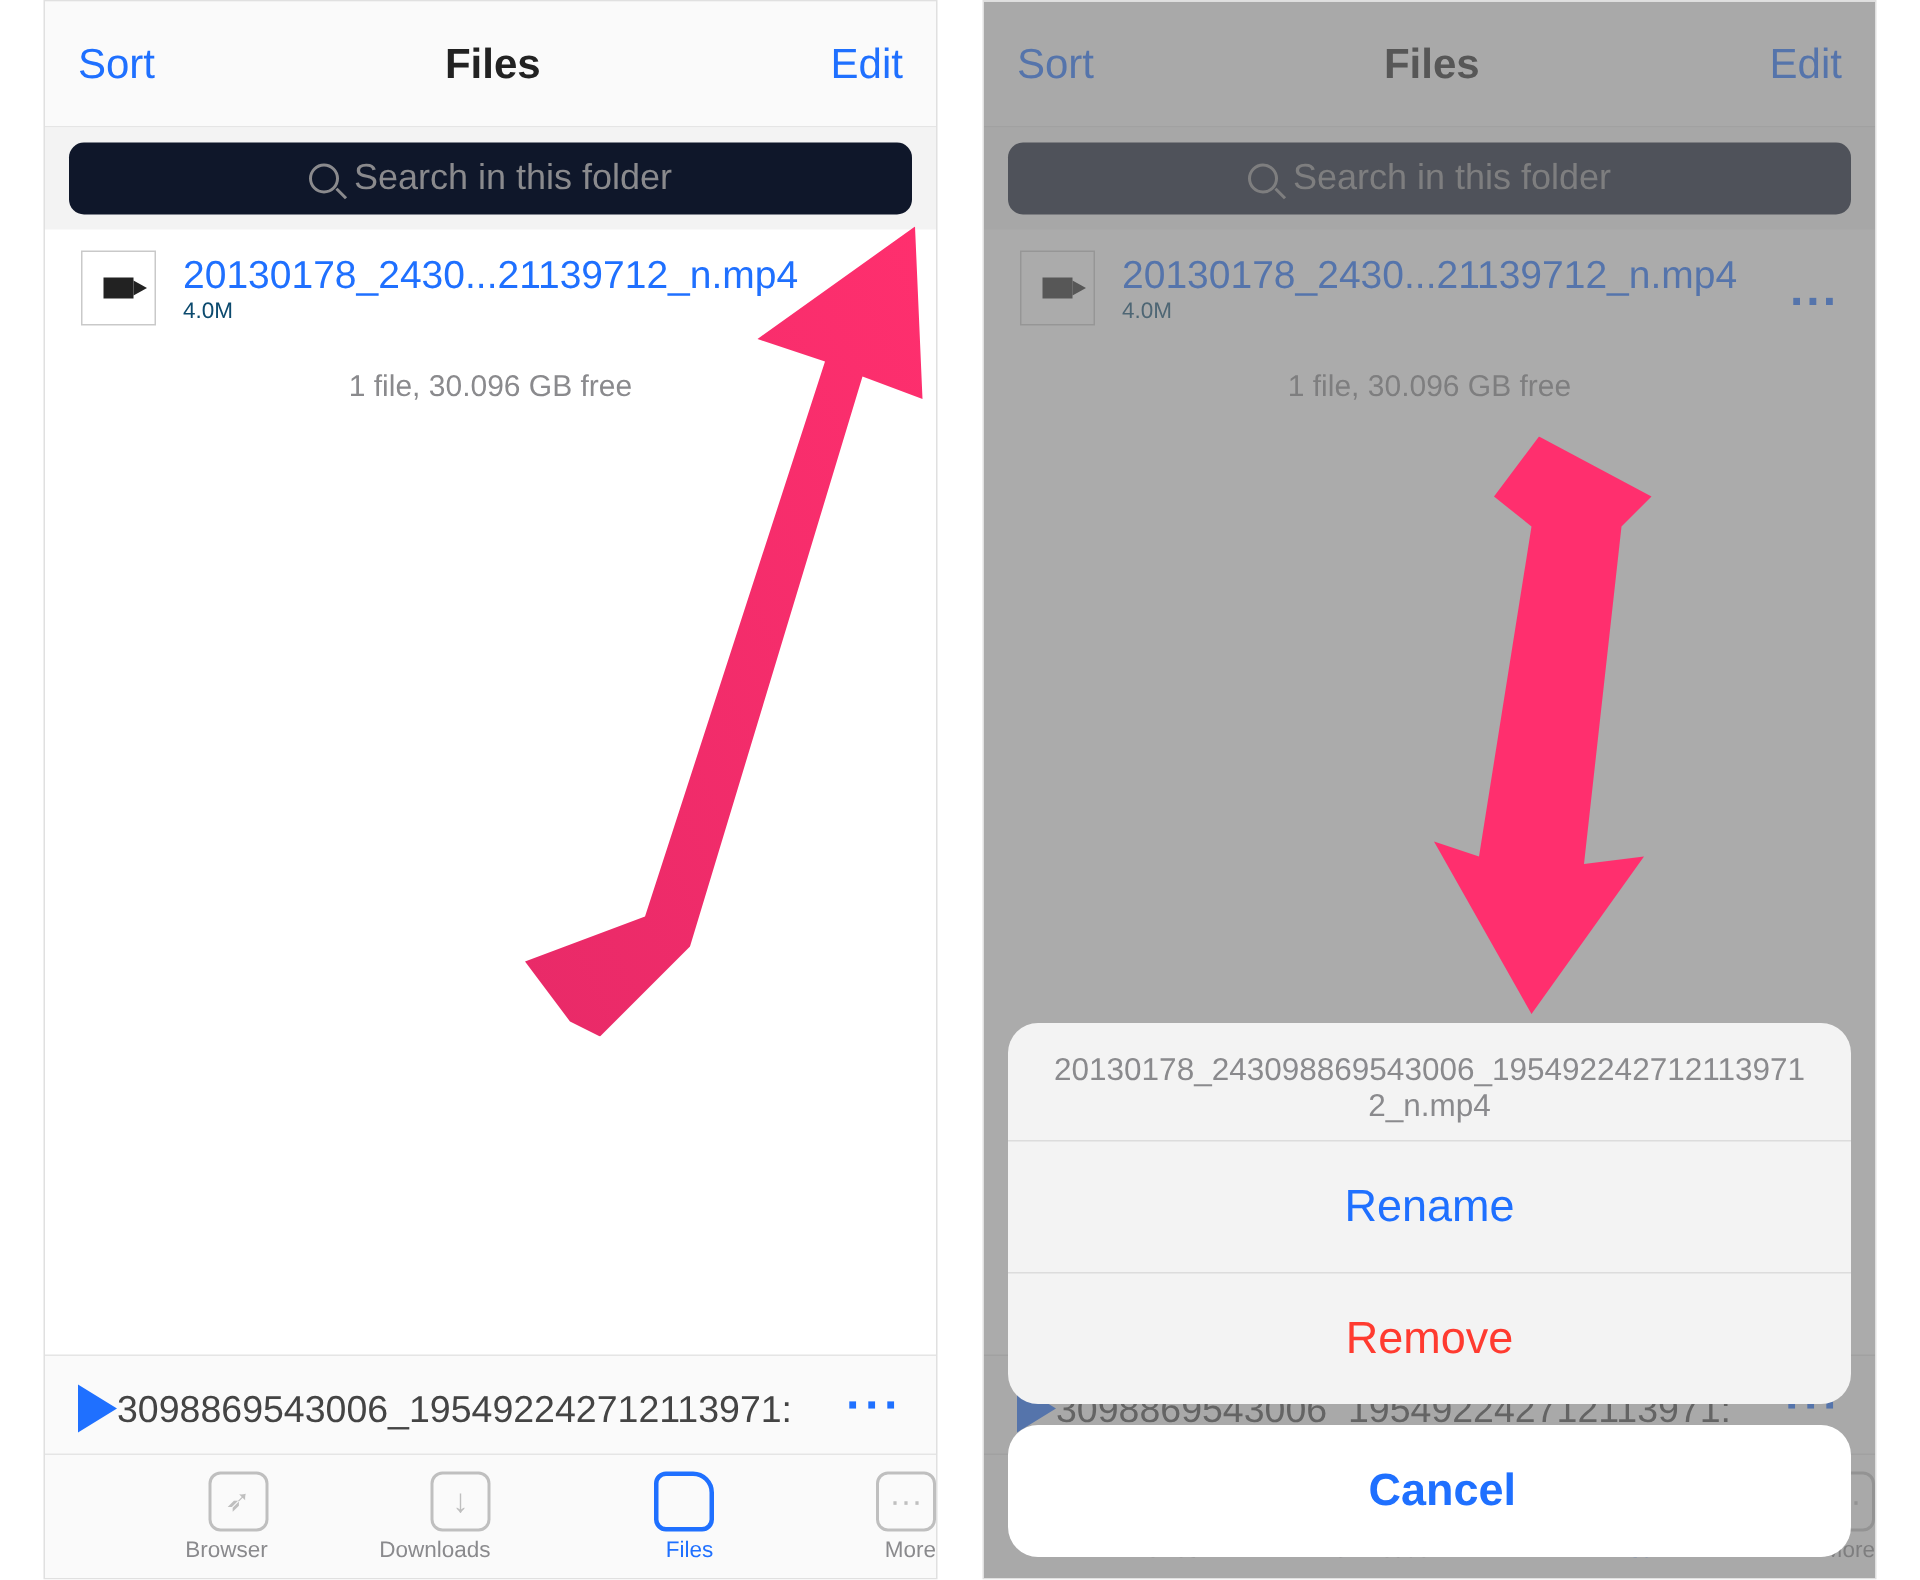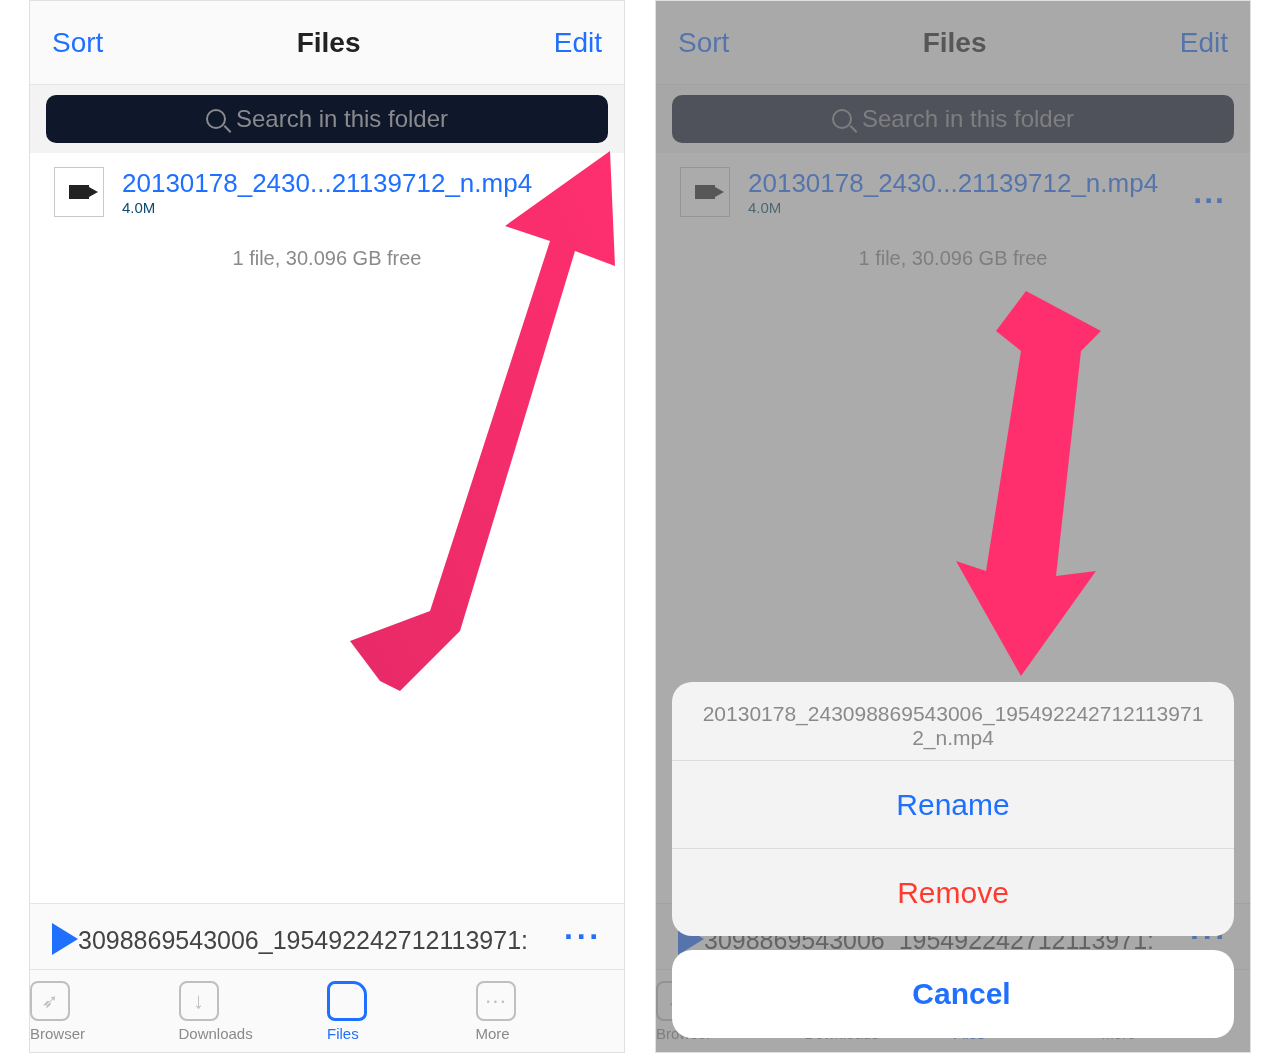--- a/index.html
+++ b/index.html
@@ -20,21 +20,21 @@
 .fileinfo { flex: 1; }
 .filename { color: #1f70ff; font-size: 26px; font-weight: 500; }
 .filesize { color: #0c4a6e; font-size: 15px; }
 .more-dots { color: #1f70ff; font-size: 32px; font-weight: 700; letter-spacing: 2px; }
 .status { text-align: center; color: #8a8a8d; font-size: 20px; padding: 16px 0; }
 .spacer { flex: 1; }
 .playerbar { display: flex; align-items: flex-end; padding: 14px 22px; border-top: 1px solid #e5e5e5; border-bottom: 1px solid #e5e5e5; background: #fafafa; }
 .play-tri { width: 0; height: 0; border-left: 26px solid #1f70ff; border-top: 16px solid transparent; border-bottom: 16px solid transparent; }
 .player-text { flex: 1; color: #444; font-size: 25px; white-space: nowrap; overflow: hidden; }
 .tabbar { display: flex; height: 82px; background: #fafafa; }
-.tab { flex: 1; display: flex; flex-direction: column; align-items: flex-start; justify-content: center; gap: 4px; font-size: 15px; color: #8a8a8d; }
+.tab { flex: 1; display: flex; flex-direction: column; align-items: flex-end; justify-content: center; gap: 4px; font-size: 15px; color: #8a8a8d; }
 .tab.active { color: #1f70ff; }
 .tab .ico { width: 40px; height: 40px; border: 2px solid #bfbfbf; border-radius: 8px; display: flex; align-items: center; justify-content: center; position: relative; }
 .tab.active .ico { border-color: #1f70ff; border-width: 3px; border-top-right-radius: 14px; }
 .tab .ico.compass::after { content: "➶"; color: #bfbfbf; font-size: 20px; }
 .tab .ico.down::after { content: "↓"; color: #bfbfbf; font-size: 22px; }
 .tab .ico.more::after { content: "···"; color: #bfbfbf; font-size: 22px; }
 .col { display: flex; flex-direction: column; height: 100%; }
 .arrow { position: absolute; z-index: 20; pointer-events: none; }
 .sheet { position: absolute; left: 16px; right: 16px; bottom: 14px; z-index: 10; }
 .sheet-card { background: #f3f3f3; border-radius: 20px; overflow: hidden; margin-bottom: 14px; }

